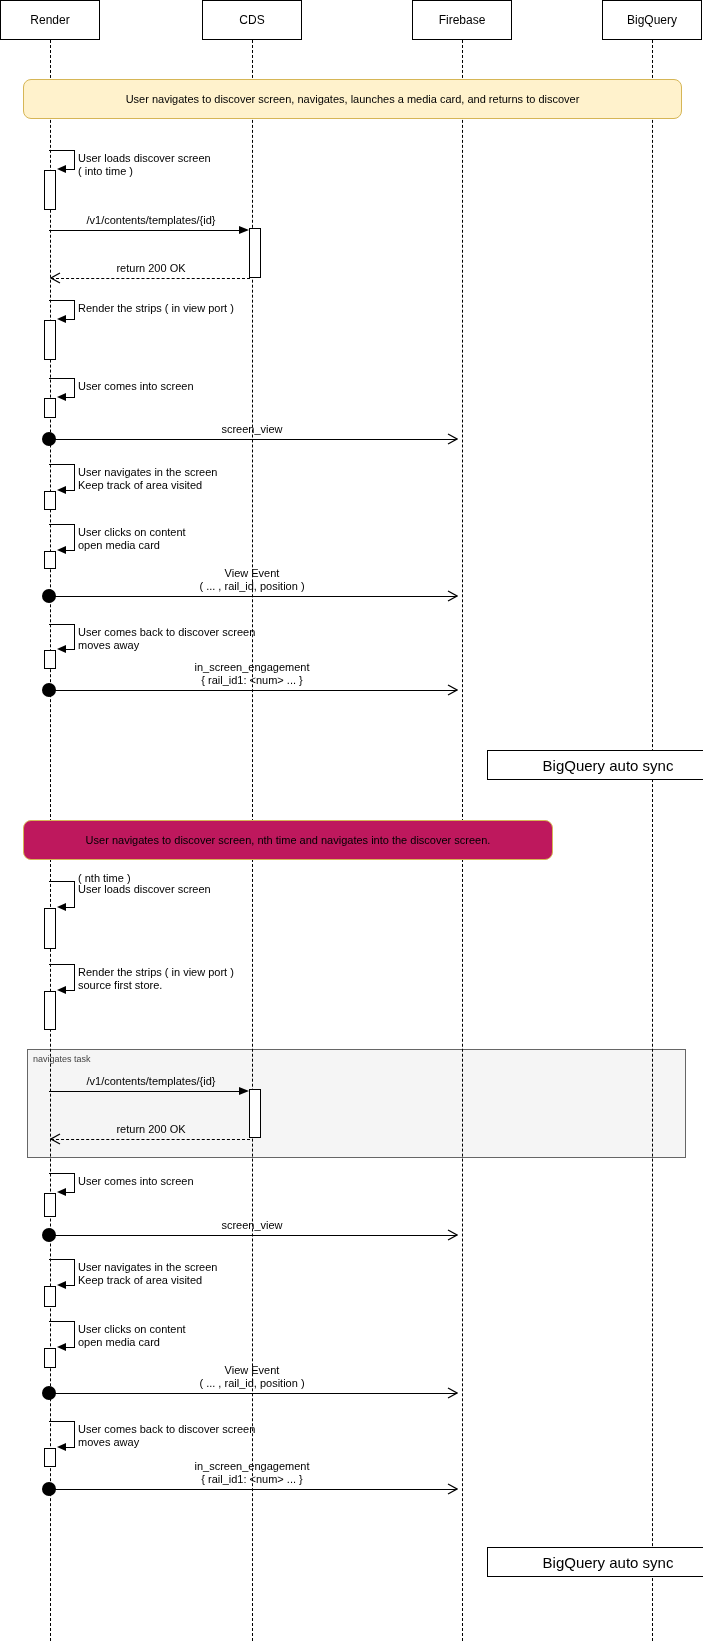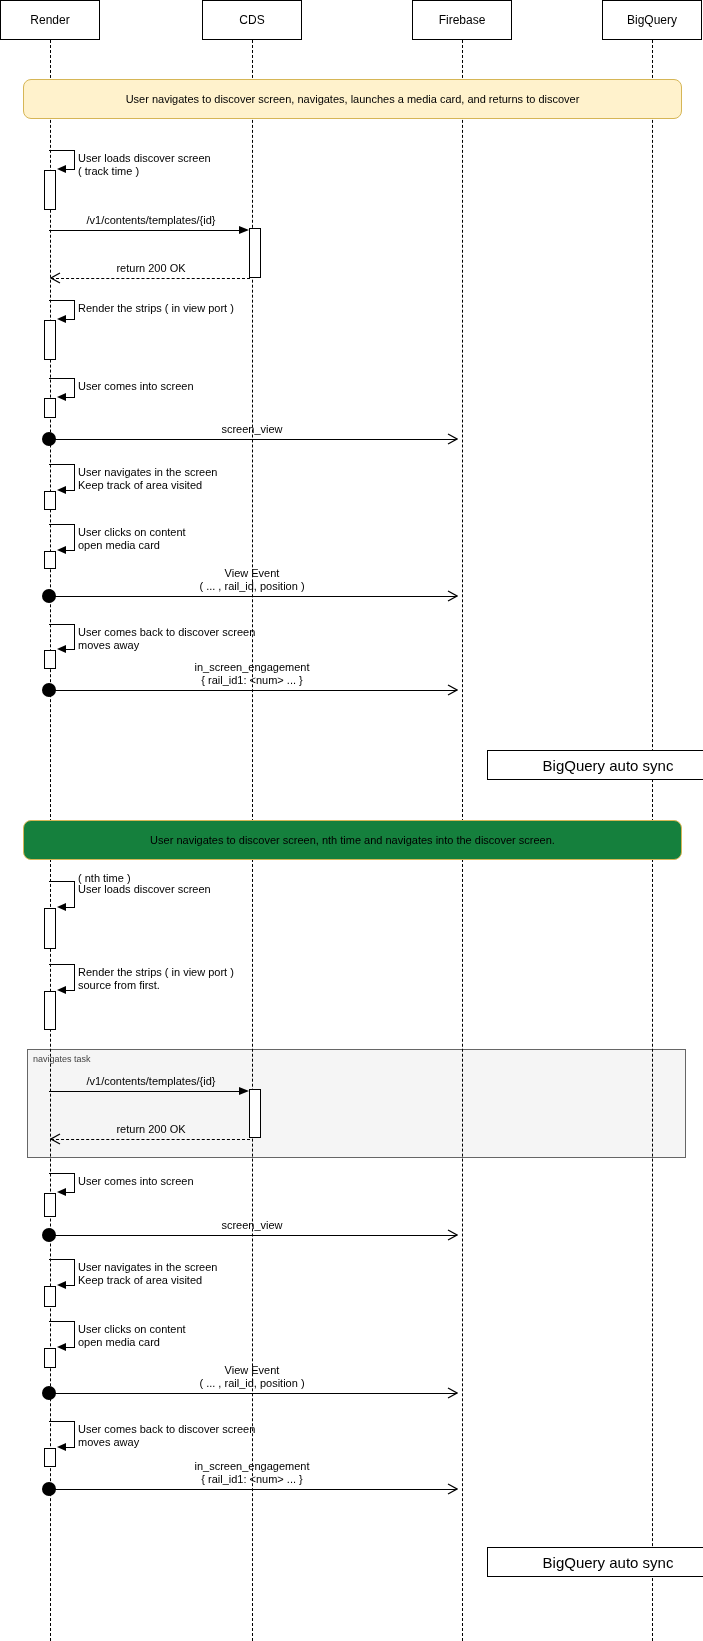--- a/index.html
+++ b/index.html
@@ -38,27 +38,27 @@
 <body>
 
 <div class="canvas">
     <div class="frame" style="left: 27px; top: 1049px; width: 659px; height: 109px; background: rgb(245, 245, 245); border-color: rgb(102, 102, 102);"></div>
     <div class="frame-label" style="left: 33px; top: 1054px;">navigates task</div>
     <div class="lifeline" style="left: 50px; top: 40px; height: 1601px;"></div>
     <div class="lifeline" style="left: 252px; top: 40px; height: 1601px;"></div>
     <div class="lifeline" style="left: 462px; top: 40px; height: 1601px;"></div>
     <div class="lifeline" style="left: 652px; top: 40px; height: 1601px;"></div>
     <div class="banner" style="left: 23px; top: 79px; width: 659px; height: 40px; background: rgb(255, 242, 204); border: 1px solid rgb(214, 182, 86);">User navigates to discover screen, navigates, launches a media card, and returns to discover</div>
-    <div class="banner" style="left: 23px; top: 820px; width: 659px; height: 40px; background: #15803d; border: 1px solid rgb(214, 182, 86);">User navigates to discover screen, nth time and navigates into the discover screen.</div>
+    <div class="banner" style="left: 23px; top: 820px; width: 530px; height: 40px; background: #be185d; border: 1px solid rgb(214, 182, 86);">User navigates to discover screen, nth time and navigates into the discover screen.</div>
     <div class="bracket" style="left: 49px; top: 150px; width: 26px; height: 19px;"></div>
     <div class="hline" style="left: 64px; top: 169px; width: 11px;"></div>
     <div class="tri-left" style="left: 57px; top: 165px;"></div>
     <div class="activation" style="left: 44px; top: 170px; height: 40px;"></div>
     <div class="msg-label" style="left: 78px; top: 152px;">User loads discover screen</div>
-    <div class="msg-label" style="left: 78px; top: 164.5px;">( track time )</div>
+    <div class="msg-label" style="left: 78px; top: 164.5px;">( into time )</div>
     <div class="hline" style="left: 49px; top: 230px; width: 190px;"></div>
     <div class="tri-right" style="left: 239px; top: 225.5px;"></div>
     <div class="activation" style="left: 249px; top: 228px; height: 50px;"></div>
     <div class="msg-label-center" style="left: 50px; top: 214px; width: 202px;">/v1/contents/templates/{id}</div>
     <div class="hline-dashed" style="left: 51px; top: 278px; width: 199px;"></div>
     <div class="openhead" style="left: 50px; top: 272px;">
       <svg width="12" height="12" viewBox="0 0 12 12">
         <path d="M10,1 L1,6 L10,11" fill="none" stroke="#000" stroke-width="1.2"></path>
       </svg>
     </div>
@@ -127,21 +127,21 @@
     <div class="hline" style="left: 64px; top: 907px; width: 11px;"></div>
     <div class="tri-left" style="left: 57px; top: 903px;"></div>
     <div class="activation" style="left: 44px; top: 908px; height: 41px;"></div>
     <div class="msg-label" style="left: 78px; top: 883px;">User loads discover screen</div>
     <div class="msg-label" style="left: 78px; top: 872px;">( nth time )</div>
     <div class="bracket" style="left: 49px; top: 964px; width: 26px; height: 26px;"></div>
     <div class="hline" style="left: 64px; top: 990px; width: 11px;"></div>
     <div class="tri-left" style="left: 57px; top: 986px;"></div>
     <div class="activation" style="left: 44px; top: 991px; height: 39px;"></div>
     <div class="msg-label" style="left: 78px; top: 966px;">Render the strips ( in view port )</div>
-    <div class="msg-label" style="left: 78px; top: 978.5px;">source from first.</div>
+    <div class="msg-label" style="left: 78px; top: 978.5px;">source first store.</div>
     <div class="hline" style="left: 49px; top: 1091px; width: 190px;"></div>
     <div class="tri-right" style="left: 239px; top: 1086.5px;"></div>
     <div class="activation" style="left: 249px; top: 1089px; height: 49px;"></div>
     <div class="msg-label-center" style="left: 50px; top: 1075px; width: 202px;">/v1/contents/templates/{id}</div>
     <div class="hline-dashed" style="left: 51px; top: 1139px; width: 199px;"></div>
     <div class="openhead" style="left: 50px; top: 1133px;">
       <svg width="12" height="12" viewBox="0 0 12 12">
         <path d="M10,1 L1,6 L10,11" fill="none" stroke="#000" stroke-width="1.2"></path>
       </svg>
     </div>

